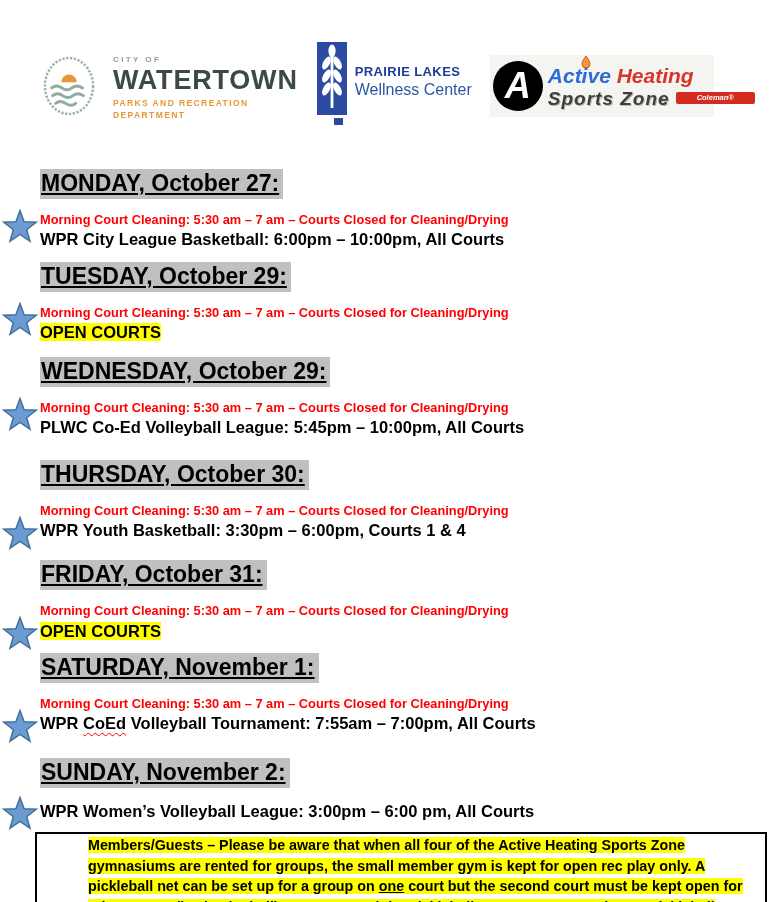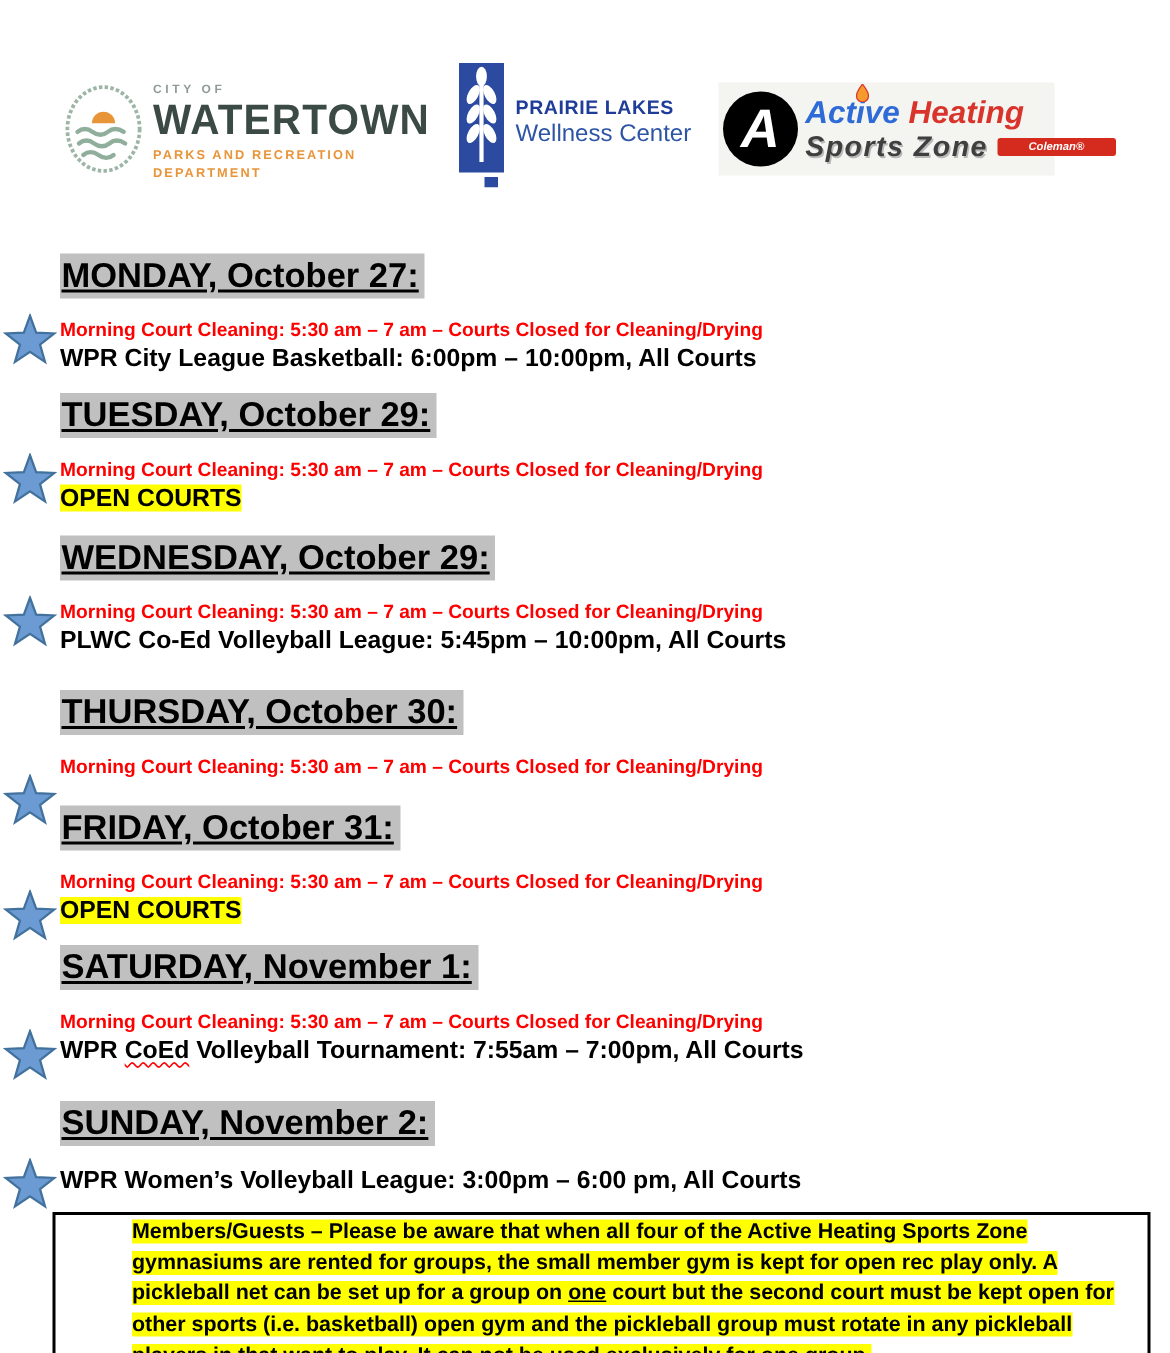--- a/index.html
+++ b/index.html
@@ -3,21 +3,21 @@
 <meta charset="utf-8">
 <style>
   html,body{margin:0;padding:0;background:#ffffff;}
   body{width:780px;height:902px;font-family:"Liberation Sans",sans-serif;color:#000;overflow:hidden;}
   .page{position:relative;width:780px;height:902px;background:#fff;}
 
   
   .logos{display:flex;align-items:flex-start;padding:42px 0 0 43px;height:84px;}
   .logo-watertown{display:flex;margin-top:13px;}
   .wt-seal{width:52px;height:62px;flex:0 0 auto;}
-  .wt-text{margin-left:7px;margin-top:1px;line-height:1;}
+  .wt-text{margin-left:18px;margin-top:1px;line-height:1;}
   .wt-cityof{font-size:8px;font-weight:bold;letter-spacing:2.4px;color:#8F9B94;margin-bottom:2px;}
   .wt-name{font-size:27px;font-weight:bold;color:#3C4A46;letter-spacing:.8px;transform:scaleY(1.05);transform-origin:left top;}
   .wt-dept{font-size:8.5px;font-weight:bold;letter-spacing:1.4px;color:#E8953A;margin-top:4px;line-height:1.45;}
   .logo-prairie{display:flex;margin-left:19px;margin-top:0;}
   .pl-banner{width:30px;height:83px;flex:0 0 auto;}
   .pl-text{margin-left:8px;margin-top:22px;line-height:1.25;}
   .pl-name{font-size:13px;font-weight:bold;color:#1F3C99;letter-spacing:.4px;}
   .pl-sub{font-size:16px;color:#2D55A5;}
   .logo-active{margin-left:18px;margin-top:13px;width:224px;height:62px;background:#F4F4F1;display:flex;align-items:center;padding:0 3px;box-sizing:border-box;}
   .ah-circle{width:50px;height:50px;border-radius:50%;background:#000;color:#fff;font-weight:bold;font-style:italic;font-size:36px;display:flex;align-items:center;justify-content:center;flex:0 0 auto;line-height:1;}
@@ -149,20 +149,21 @@
     </div>
   </section>
 
   <section class="day d4">
     <h2 class="day-header">THURSDAY, October 30:</h2>
     <div class="day-body">
       <svg class="star star-b" viewBox="0 0 36 35">
           <polygon points="18,1.5 22.1,12.8 34.2,13.3 24.7,20.7 28,32.3 18,25.5 8,32.3 11.3,20.7 1.8,13.3 13.9,12.8" fill="#6B9BD2" stroke="#41719C" stroke-width="1.5"></polygon>
         </svg>
       <p class="cleaning">Morning Court Cleaning: 5:30 am – 7 am – Courts Closed for Cleaning/Drying</p>
+      <p class="event">WPR Youth Basketball: 3:30pm – 6:00pm, Courts 1 &amp; 4</p>
     </div>
   </section>
 
   <section class="day d5">
     <h2 class="day-header">FRIDAY, October 31:</h2>
     <div class="day-body">
       <svg class="star star-b" viewBox="0 0 36 35">
           <polygon points="18,1.5 22.1,12.8 34.2,13.3 24.7,20.7 28,32.3 18,25.5 8,32.3 11.3,20.7 1.8,13.3 13.9,12.8" fill="#6B9BD2" stroke="#41719C" stroke-width="1.5"></polygon>
         </svg>
       <p class="cleaning">Morning Court Cleaning: 5:30 am – 7 am – Courts Closed for Cleaning/Drying</p>

